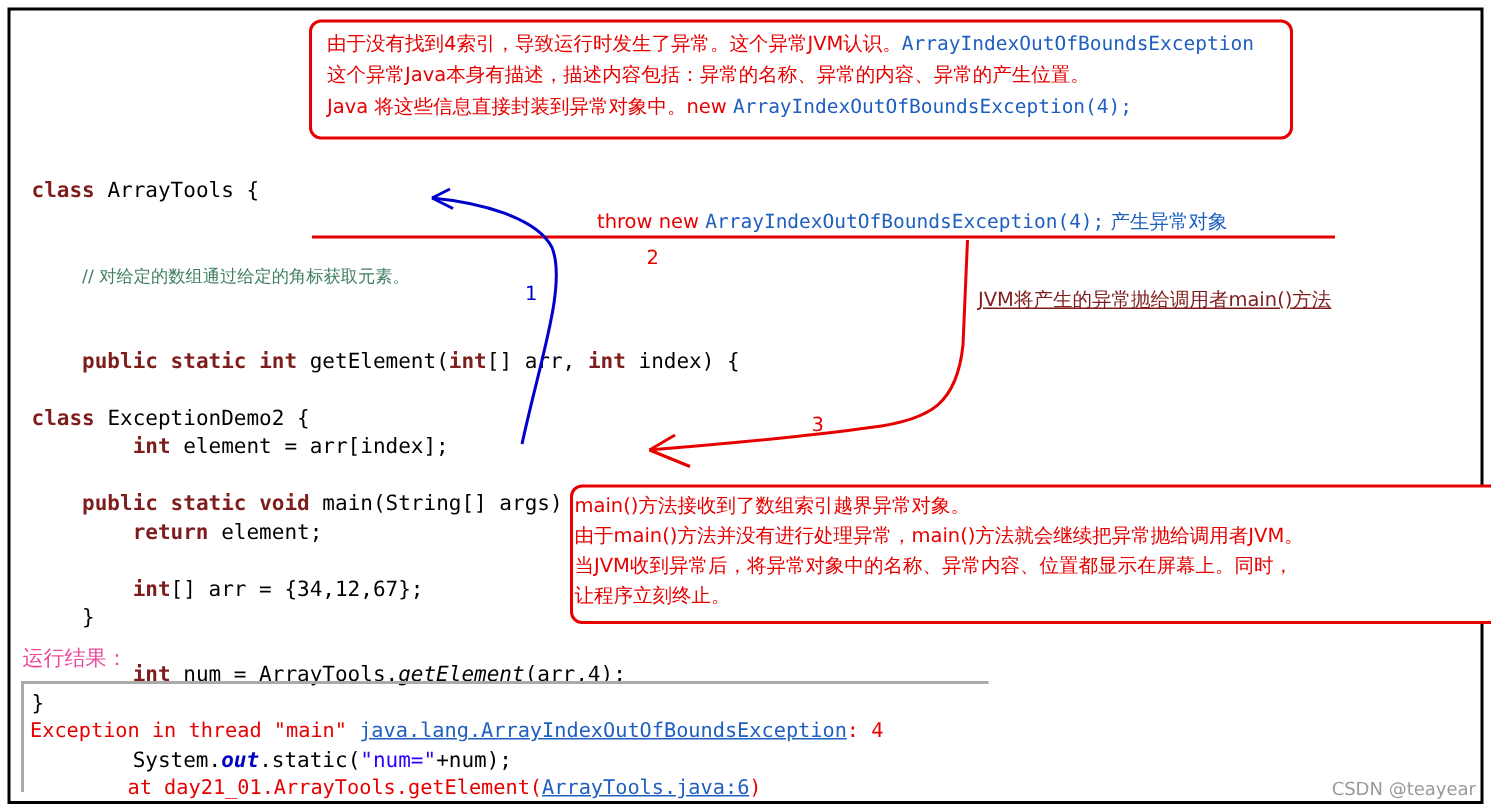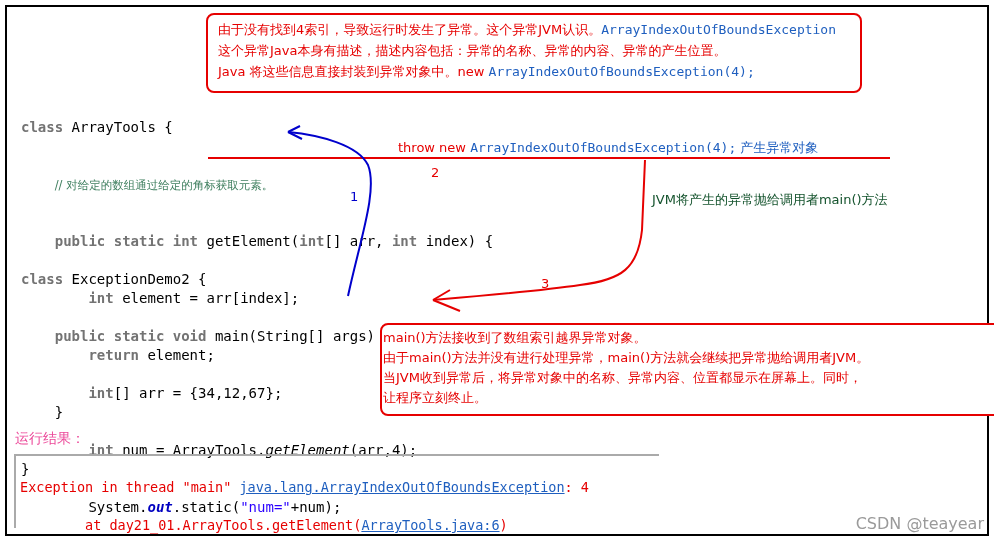--- a/index.html
+++ b/index.html
@@ -1,32 +1,32 @@
 <!DOCTYPE html>
 <html><head>
 <meta charset="utf-8">
 <style>
   html, body { margin: 0; padding: 0; background: #ffffff; }
   body { width: 994px; height: 541px; position: relative; overflow: hidden; font-family: "DejaVu Sans", sans-serif; }
   .frame { position: absolute; left: 5px; top: 5px; width: 984px; height: 531px; border: 2px solid #000; box-sizing: border-box; background: #fff; }
   .code { position: absolute; font-family: "DejaVu Sans Mono", "Liberation Mono", monospace; font-size: 14px; line-height: 19px; color: #000; white-space: pre; }
   .line { height: 19px; }
-  .kw { color: #737373; font-weight: bold; }
+  .kw { color: #7f1d1d; font-weight: bold; }
   .cm { color: #3f7f5f; font-family: "DejaVu Sans", sans-serif; font-size: 11.5px; margin-top: 31px; }
   .str { color: #2a00ff; }
   .field { color: #0000c0; font-weight: bold; font-style: italic; }
   .ital { font-style: italic; }
   .note { position: absolute; border: 2px solid #e60000; border-radius: 8px; box-sizing: border-box; color: #e60000; font-family: "DejaVu Sans", sans-serif; font-size: 13px; line-height: 21px; padding: 4px 10px; white-space: nowrap; background: #fff; }
   .blue { color: #1f5fbf; font-family: "DejaVu Sans Mono", monospace; font-size: 13px; }
   .lbl { position: absolute; font-family: "DejaVu Sans", sans-serif; font-size: 13px; white-space: nowrap; }
   .red { color: #e60000; }
   .console-title { position: absolute; left: 15px; top: 430px; color: #ec4899; font-size: 14px; font-family: "DejaVu Sans", sans-serif; }
   .console { position: absolute; left: 14px; top: 454px; width: 645px; height: 74px; border-left: 2px solid #aaa; border-top: 2px solid #aaa; box-sizing: border-box; padding: 3px 4px; font-family: "DejaVu Sans Mono", monospace; font-size: 13.5px; line-height: 19px; color: #e60000; white-space: pre; }
   .link { color: #1f5fbf; text-decoration: underline; }
-  .watermark { position: absolute; right: 10px; bottom: 8px; font-size: 16px; color: #9a9a9a; font-family: "DejaVu Sans", sans-serif; }
+  .watermark { position: absolute; right: 10px; bottom: 8px; font-size: 12px; color: #9a9a9a; font-family: "DejaVu Sans", sans-serif; }
   svg.overlay { position: absolute; left: 0; top: 0; }
 </style>
 </head>
 <body>
 
 <div class="frame"></div>
 
 <div class="note" style="left:206px; top:13px; width:656px; height:80px;">
   <div><span>由于没有找到4索引，导致运行时发生了异常。这个异常JVM认识。</span><span class="blue">ArrayIndexOutOfBoundsException</span></div>
   <div>这个异常Java本身有描述，描述内容包括：异常的名称、异常的内容、异常的产生位置。</div>
@@ -65,21 +65,21 @@
   <path d="M 433 300 L 450 290 M 433 300 L 460 311" fill="none" stroke="#e60000" stroke-width="2"></path>
 </svg>
 
 <div class="lbl" style="left:398px; top:139px;">
   <span class="red">throw new </span><span class="blue">ArrayIndexOutOfBoundsException(4);</span><span style="color:#1f5fbf"> 产生异常对象</span>
 </div>
 
 <div class="lbl" style="left:431px; top:165px; color:#e60000;">2</div>
 <div class="lbl" style="left:350px; top:189px; color:#0000cc;">1</div>
 <div class="lbl" style="left:541px; top:276px; color:#e60000;">3</div>
-<div class="lbl" style="left:652px; top:191px; color:#14532d;">JVM将产生的异常抛给调用者main()方法</div>
+<div class="lbl" style="left:652px; top:191px; color:#7f1d1d;text-decoration:underline;">JVM将产生的异常抛给调用者main()方法</div>
 
 <div class="note" style="left:380px; top:323px; width:675px; height:93px; line-height:20px; padding:3px 1px;">
   <div>main()方法接收到了数组索引越界异常对象。</div>
   <div>由于main()方法并没有进行处理异常，main()方法就会继续把异常抛给调用者JVM。</div>
   <div>当JVM收到异常后，将异常对象中的名称、异常内容、位置都显示在屏幕上。同时，</div>
   <div>让程序立刻终止。</div>
 </div>
 
 <div class="console-title">运行结果：</div>
 <div class="console">

